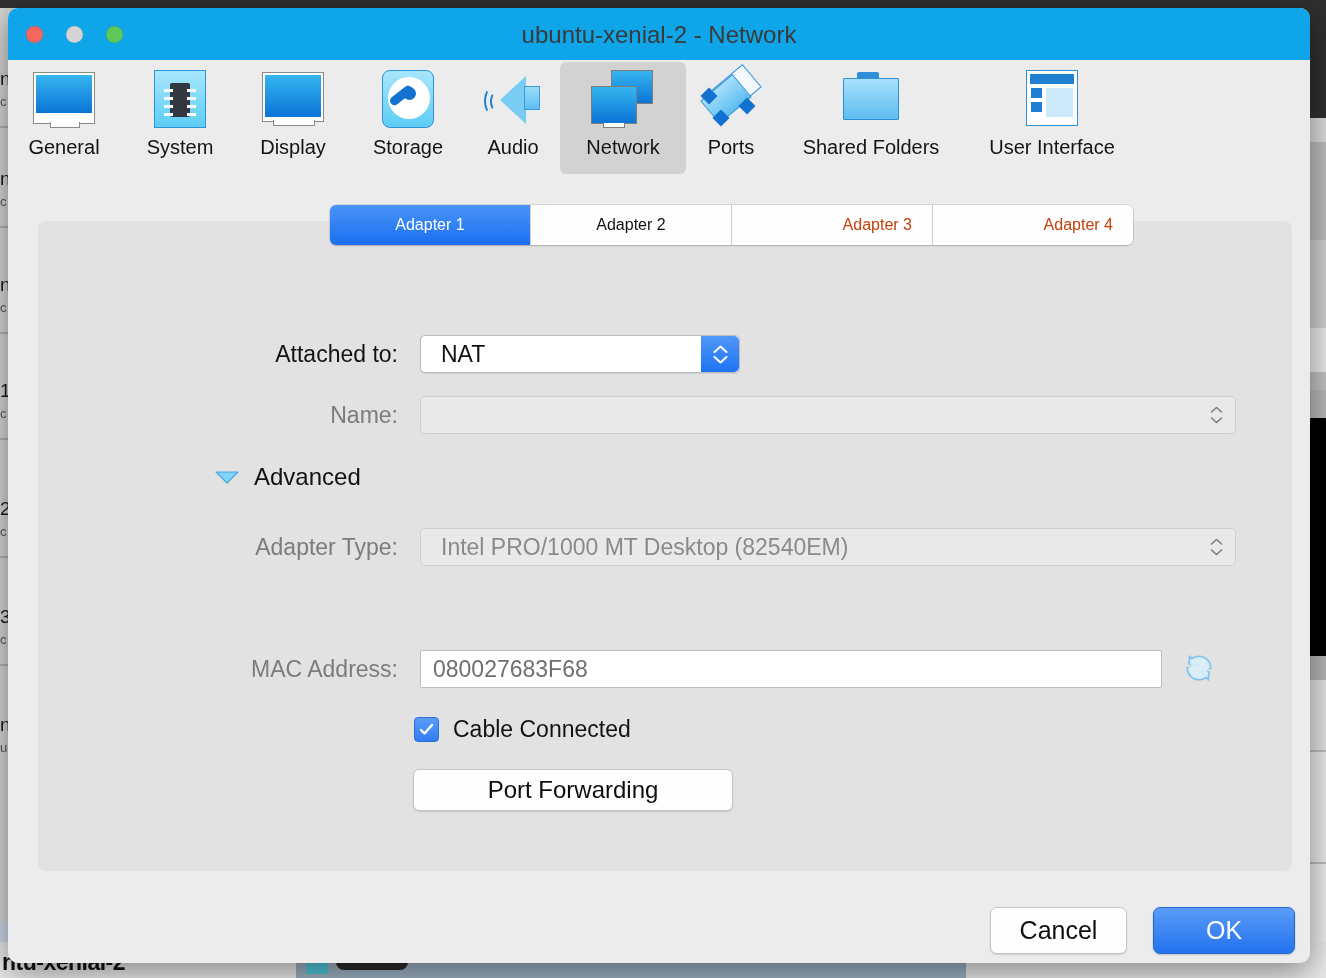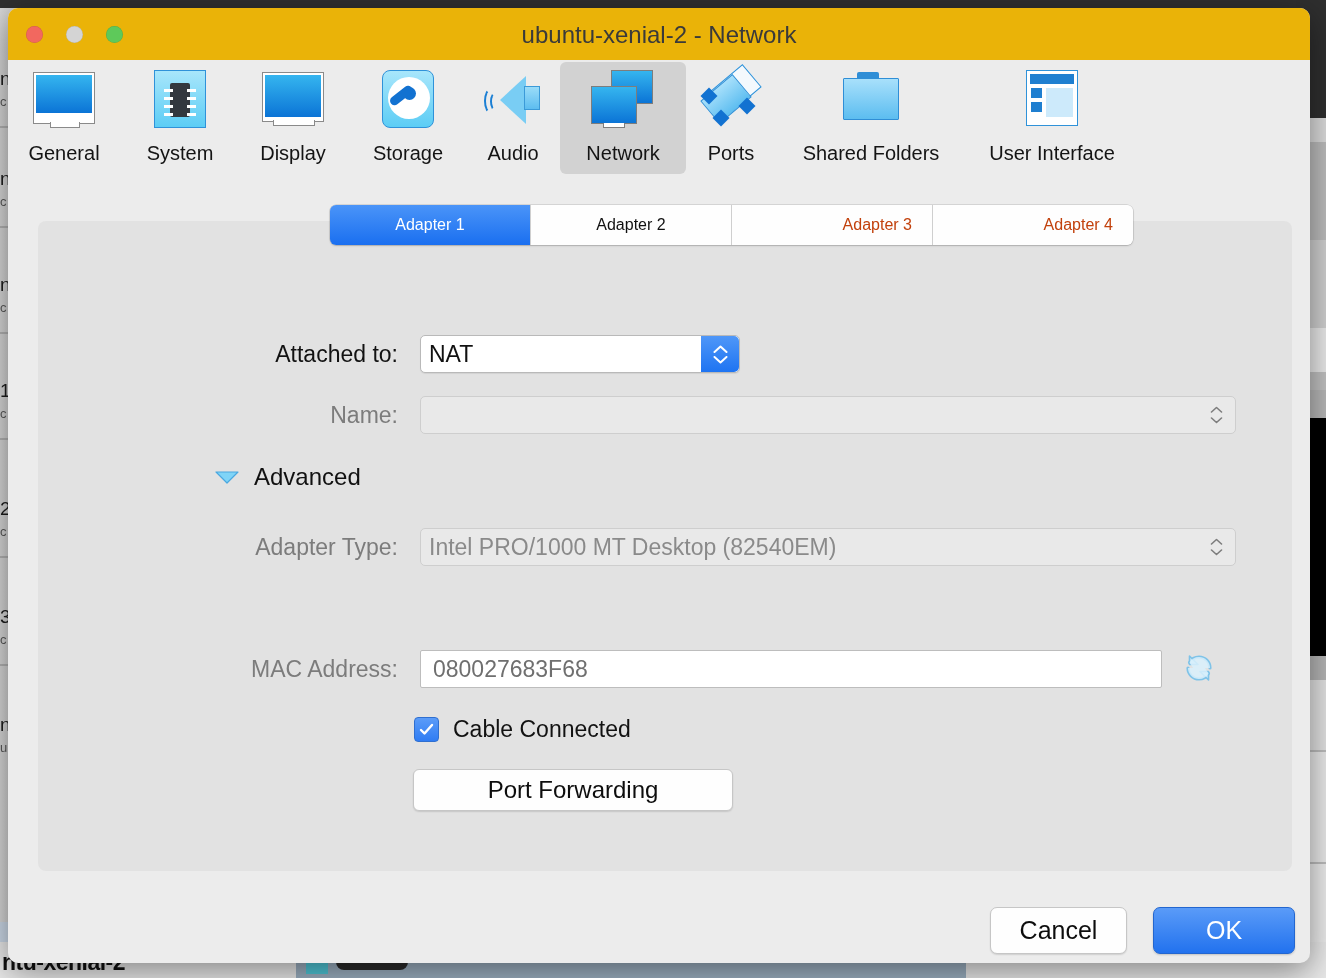--- a/index.html
+++ b/index.html
@@ -114,21 +114,21 @@
     background: #ececec;
     border-radius: 10px;
     box-shadow: 0 8px 34px rgba(0,0,0,0.45);
     overflow: hidden;
   }
 
   
   #titlebar {
     position: relative;
     height: 52px;
-    background: #eab308;
+    background: #0ea5e9;
   }
   .traffic {
     position: absolute;
     top: 18px;
     width: 17px; height: 17px;
     border-radius: 50%;
   }
   .traffic.close  { left: 18px;  background: #f2685f; box-shadow: inset 0 0 0 0.5px rgba(0,0,0,.14); }
   .traffic.min    { left: 58px;  background: #d4d4d4; box-shadow: inset 0 0 0 0.5px rgba(0,0,0,.12); }
   .traffic.max    { left: 98px;  background: #5ec95a; box-shadow: inset 0 0 0 0.5px rgba(0,0,0,.14); }
@@ -157,21 +157,21 @@
   }
   .tb-item.selected { background: #d2d2d2; }
   .tb-icon {
     position: relative;
     height: 64px;
     margin-top: 6px;
   }
   .tb-label {
     font-size: 20px;
     color: #141414;
-    margin-top: 10px;
+    margin-top: 4px;
     white-space: nowrap;
   }
 
   
   .ico { position: absolute; left: 50%; transform: translateX(-50%); }
 
   .scr-outer {
     top: 4px; width: 62px; height: 52px;
     background: #fff;
     border: 1.5px solid #8a8a8a;
@@ -357,21 +357,21 @@
   .combo {
     position: relative;
     height: 38px;
     box-sizing: border-box;
     border-radius: 5px;
     display: flex;
     align-items: center;
     font-size: 23px;
   }
   .combo .value {
-    padding-left: 8px;
+    padding-left: 20px;
     white-space: nowrap;
     overflow: hidden;
   }
   .combo.active-blue {
     background: #fff;
     border: 1px solid #b9b9b9;
     color: #111;
     box-shadow: 0 1px 1px rgba(0,0,0,0.07);
   }
   .combo.active-blue .stepper {

